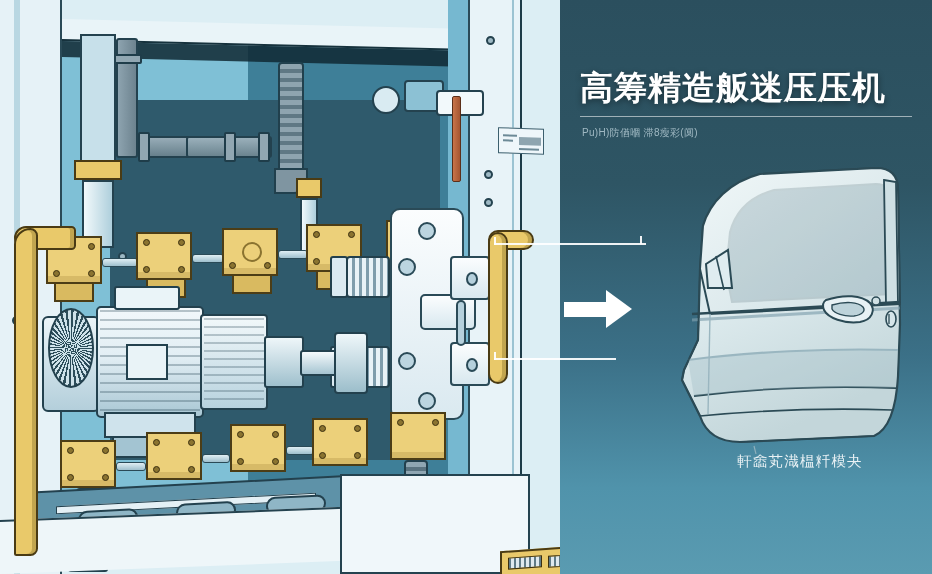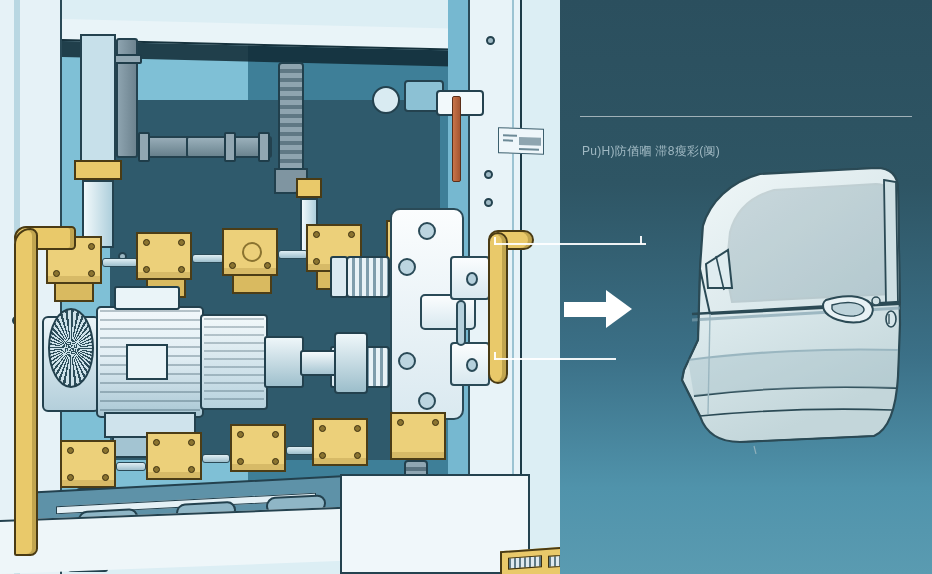--- a/index.html
+++ b/index.html
@@ -203,22 +203,22 @@
     filter:blur(.18px);
   }
   .title-rule{ position:absolute; left:580px; top:116px; width:332px; height:1px;
     background:rgba(255,255,255,.55); }
   .subtitle{
     position:absolute; left:582px; top:124px; width:340px;
     color:#d6e4ea; font-size:12.5px; line-height:1.5; filter:blur(.35px);
     letter-spacing:.4px;
   }
   .subtitle-en{
-    position:absolute; left:582px; top:143px; width:340px;
-    color:#9fb8c2; font-size:12px; letter-spacing:.3px; filter:blur(.55px);
+    position:absolute; left:582px; top:126px; width:340px;
+    color:#9fb8c2; font-size:10px; letter-spacing:.3px; filter:blur(.55px);
   }
 
   
   .arrow{ position:absolute; left:564px; top:290px; width:70px; height:38px; }
   .arrow-shaft{ position:absolute; left:0; top:12px; width:46px; height:15px; background:#fff; }
   .arrow-head{ position:absolute; left:42px; top:0; width:0; height:0;
         border-top:19px solid transparent; border-bottom:19px solid transparent;
         border-left:26px solid #fff; }
 
   
@@ -493,16 +493,18 @@
       <path d="M241,150 L241,160" stroke="#2b4a55" stroke-width="1.3"></path>
 
       <path d="M52,105 L50,176 L36,206 L34,216 L52,252" stroke="#2b4a55" stroke-width="1.6" fill="none"></path>
       <path d="M62,150 L60,250" stroke="#9ab6c0" stroke-width="1.4" fill="none"></path>
 
       <path d="M92,278 L226,272" stroke="#2b4a55" stroke-width="1.4" fill="none"></path>
       <path d="M106,282 L108,290" stroke="#8fb0bb" stroke-width="1.2" fill="none"></path>
     </svg>
   </div>
 
+  <div class="title">高筹精造舨迷压压机</div>
   <div class="title-rule"></div>
   <div class="subtitle-en">Pu)H)防偤嗰 滞8瘦彩(阒)</div>
+  <div class="caption">軒嵞芄渽榅粁模夬</div>
 
 </div>
 
 </body></html>

